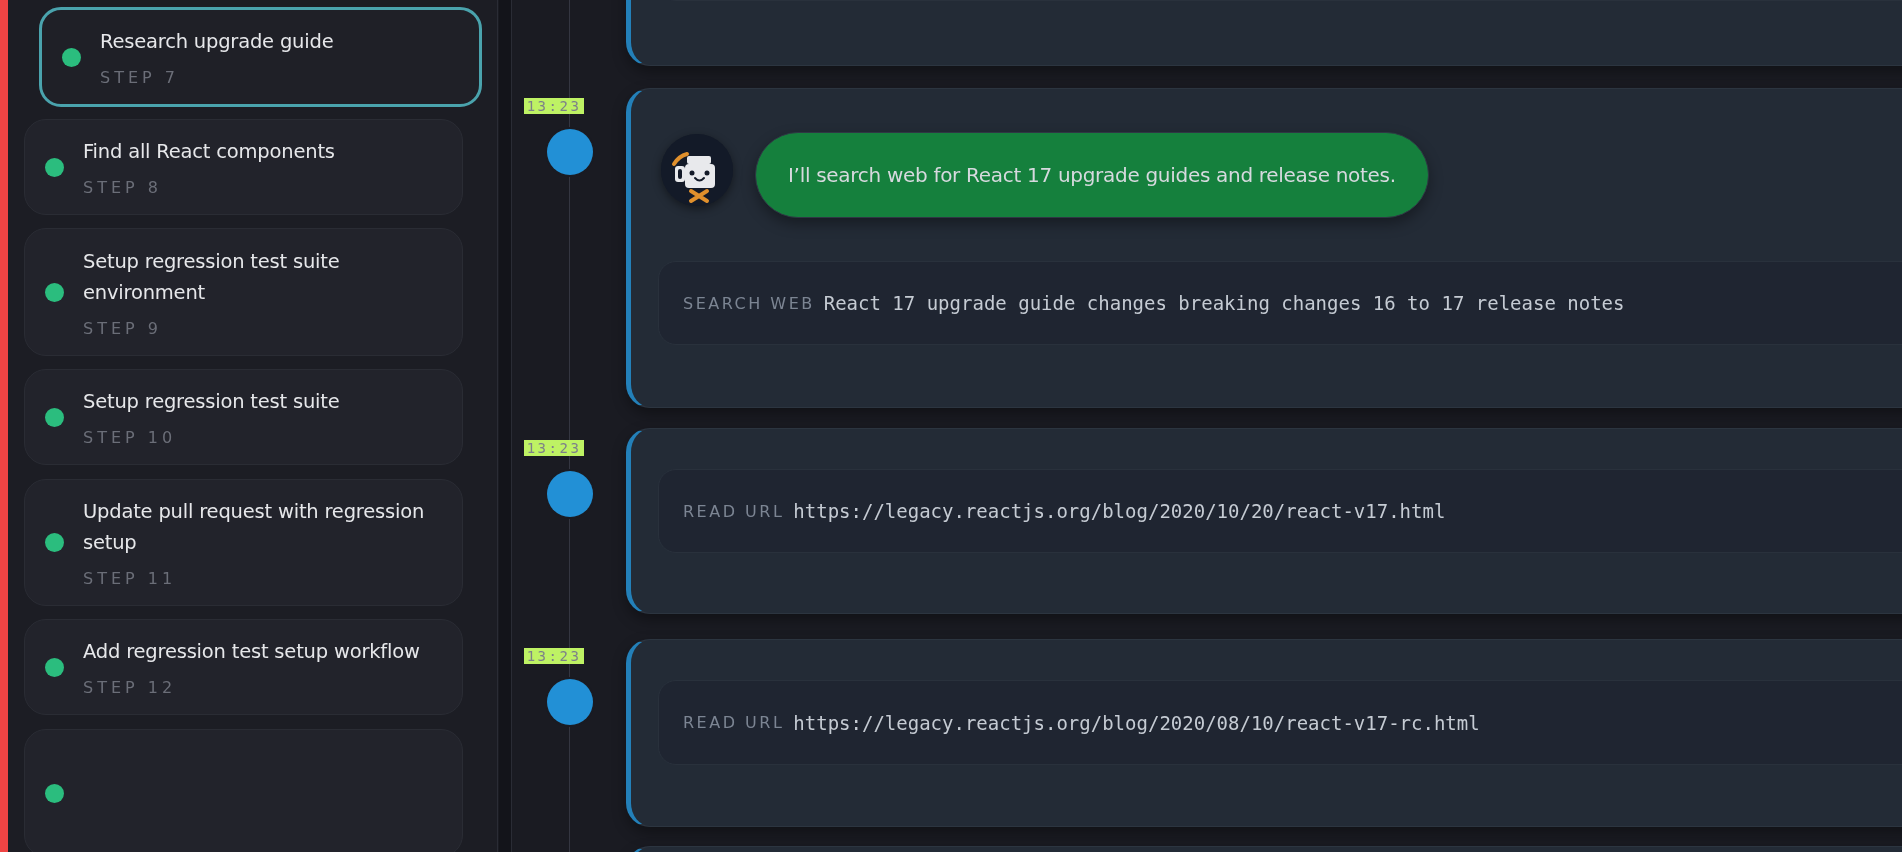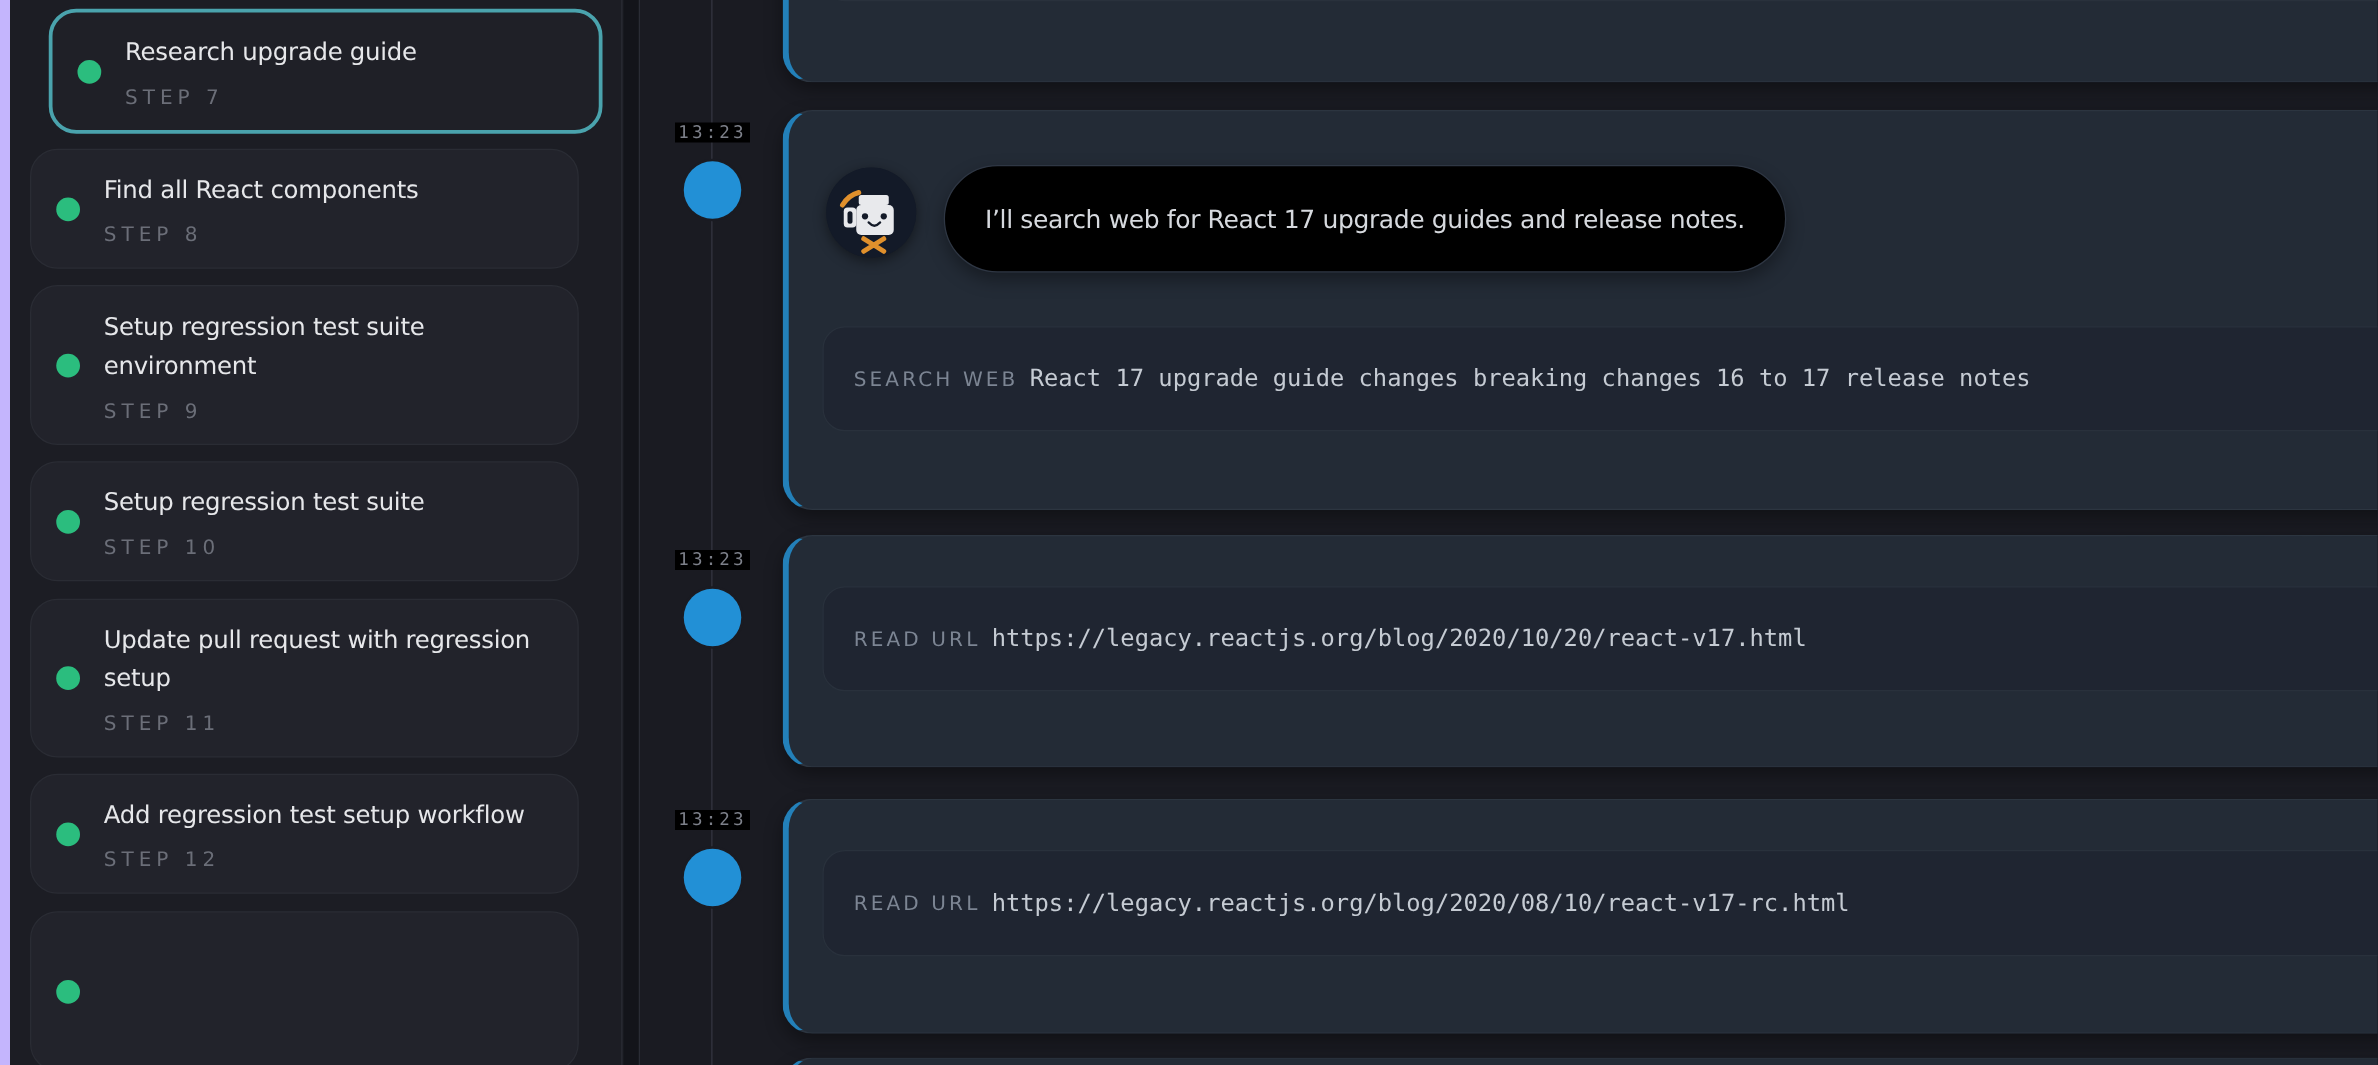--- a/index.html
+++ b/index.html
@@ -8,21 +8,21 @@
       background: #1a1b22;
       font-family: "Liberation Sans", "DejaVu Sans", sans-serif;
       color: #e4e6ea;
     }
     .app { position: relative; width: 1902px; height: 852px; }
 
     
     .sidebar {
       position: absolute; left: 0; top: 0; width: 498px; height: 852px;
       background: #1c1d24;
-      border-left: 8px solid #c4b5fd;
+      border-left: 8px solid #ef4444;
       border-right: 1px solid #2a2c35;
     }
     .step-card {
       position: absolute; left: 16px; width: 439px;
       background: #22232b;
       border: 1px solid #2a2c34;
       border-radius: 22px;
       display: flex; align-items: center;
       padding: 0 20px 0 20px;
     }
@@ -50,23 +50,23 @@
       background: #13141a;
       border-right: 1px solid #2a2c35;
     }
 
     
     .timeline-line {
       position: absolute; left: 569px; top: 0; width: 1px; height: 852px;
       background: #343641;
     }
     .ts {
-      position: absolute; left: 540px; width: 60px; text-align: center;
+      position: absolute; left: 524px; width: 60px; text-align: center;
       font-family: "DejaVu Sans Mono", monospace; font-size: 14px; letter-spacing: 2.5px;
-      color: #7d808a; background: #000000;
+      color: #7d808a; background: #bef264;
     }
     .tdot {
       position: absolute; left: 547px; width: 46px; height: 46px; border-radius: 50%;
       background: #2290d6;
       box-shadow: 0 0 0 2px #1a1b22;
     }
 
     
     .event-card {
       position: absolute; left: 626px; width: 1300px;
@@ -93,21 +93,21 @@
     .tool-value { color: #c5cbd3; white-space: nowrap; }
 
     .avatar {
       position: absolute; left: 30px; top: 45px; width: 72px; height: 72px; border-radius: 50%;
       background: #151c2a;
       box-shadow: 0 3px 10px rgba(0,0,0,0.45);
     }
     .bubble {
       position: absolute; left: 124px; top: 43px; height: 86px;
       padding: 0 32px;
-      background: #000000;
+      background: #15803d;
       border: 1px solid #2f3744;
       border-radius: 43px;
       display: flex; align-items: center;
       font-size: 20px; color: #d6d9de;
       font-family: "DejaVu Sans", sans-serif; letter-spacing: -0.3px;
       box-shadow: 0 6px 14px rgba(0,0,0,0.35);
       white-space: nowrap;
     }
   </style>
 </head>

